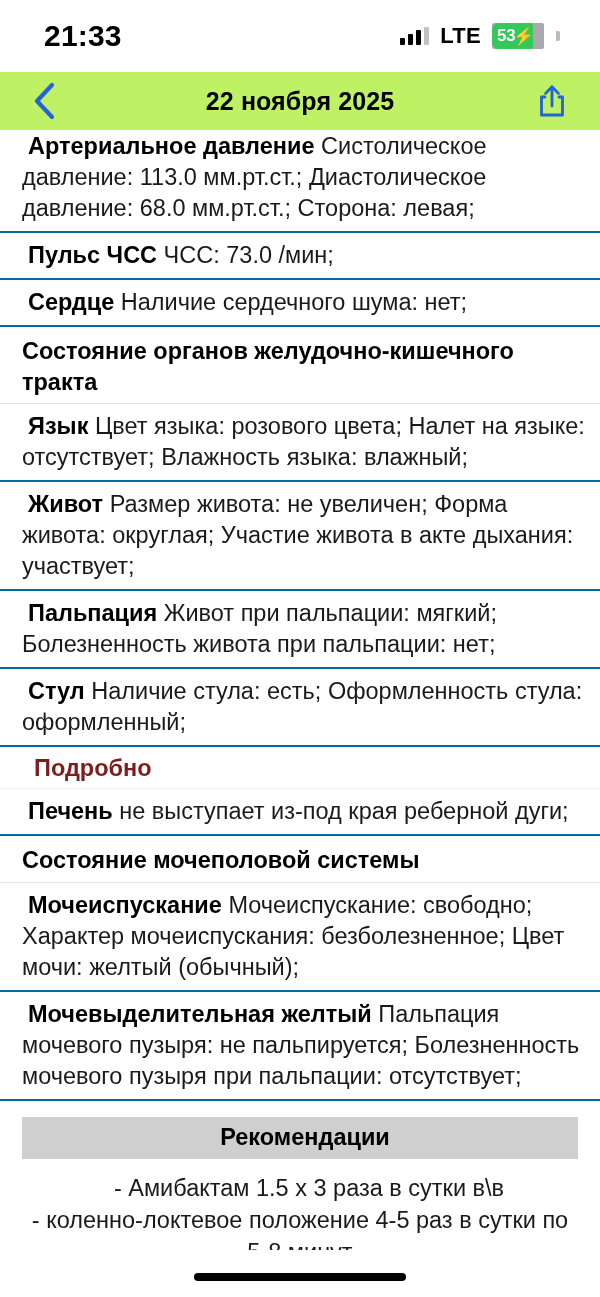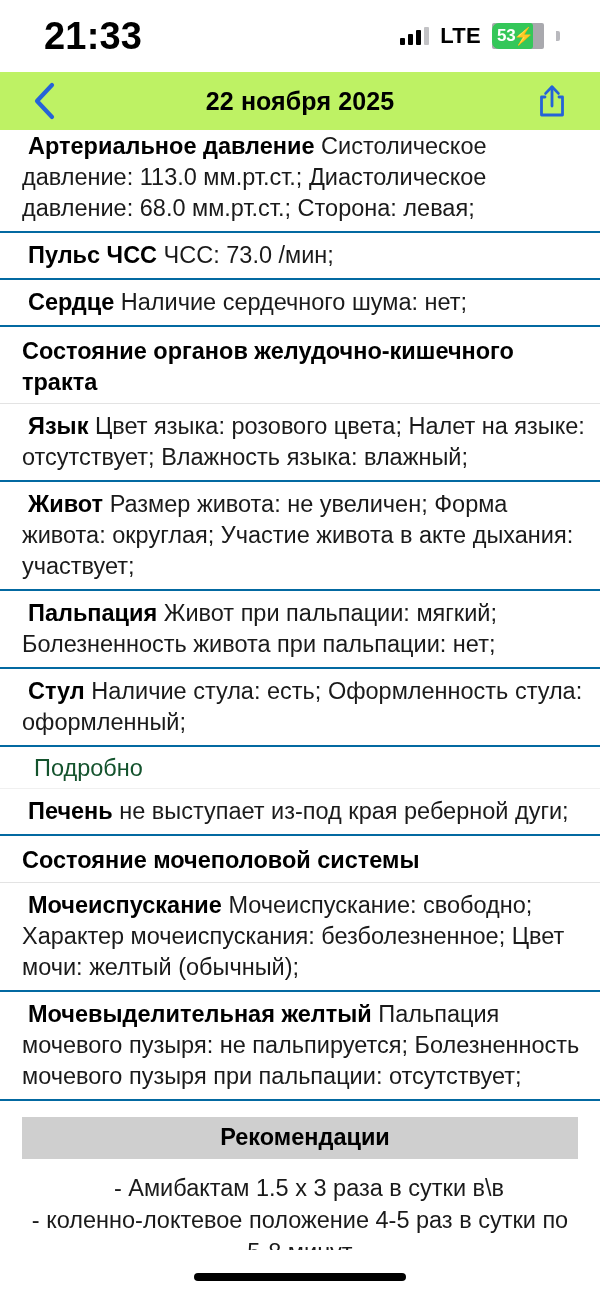--- a/index.html
+++ b/index.html
@@ -12,21 +12,21 @@
   }
   .phone { position:relative; width:600px; height:1297px; background:#fff; }
 
   
   .statusbar {
     position:absolute; top:0; left:0; width:600px; height:72px;
     display:flex; align-items:center; justify-content:space-between;
     padding:0 40px 0 44px;
   }
   .status-time {
-    font-size:38px; font-weight:700; color:#000;
+    font-size:30px; font-weight:700; color:#000;
     letter-spacing:0.2px; line-height:1;
   }
   .status-right { display:flex; align-items:center; gap:11px; }
 
   .signal { display:flex; align-items:flex-end; gap:3px; height:18px; }
   .signal i { display:block; width:5px; background:#000; border-radius:1px; }
   .signal i:nth-child(1){ height:7px; }
   .signal i:nth-child(2){ height:11px; }
   .signal i:nth-child(3){ height:15px; }
   .signal i:nth-child(4){ height:18px; background:#c2c2c5; }
@@ -107,21 +107,21 @@
     padding:9px 10px 6px 22px;
     border-bottom:1px solid #e3e3e3;
   }
   .section-head span {
     font-size:23.5px; font-weight:700; color:#000;
     line-height:1.3;
   }
 
   .row.sub-head { padding:8px 22px 6px 22px; border-bottom:1px solid #f0f0f0; }
   .row.sub-head span {
-    font-size:23.5px; font-weight:400; color:#14532d;
+    font-size:23.5px; font-weight:700; color:#7f1d1d;
     text-indent:6px; display:inline-block; padding-left:6px;
   }
 
   
   .reco-wrap { margin-top:16px;text-align:center; }
   .reco-bar {
     margin:0 22px;
     background:#cfcfcf;
     padding:7px 0 8px 10px;
   }

